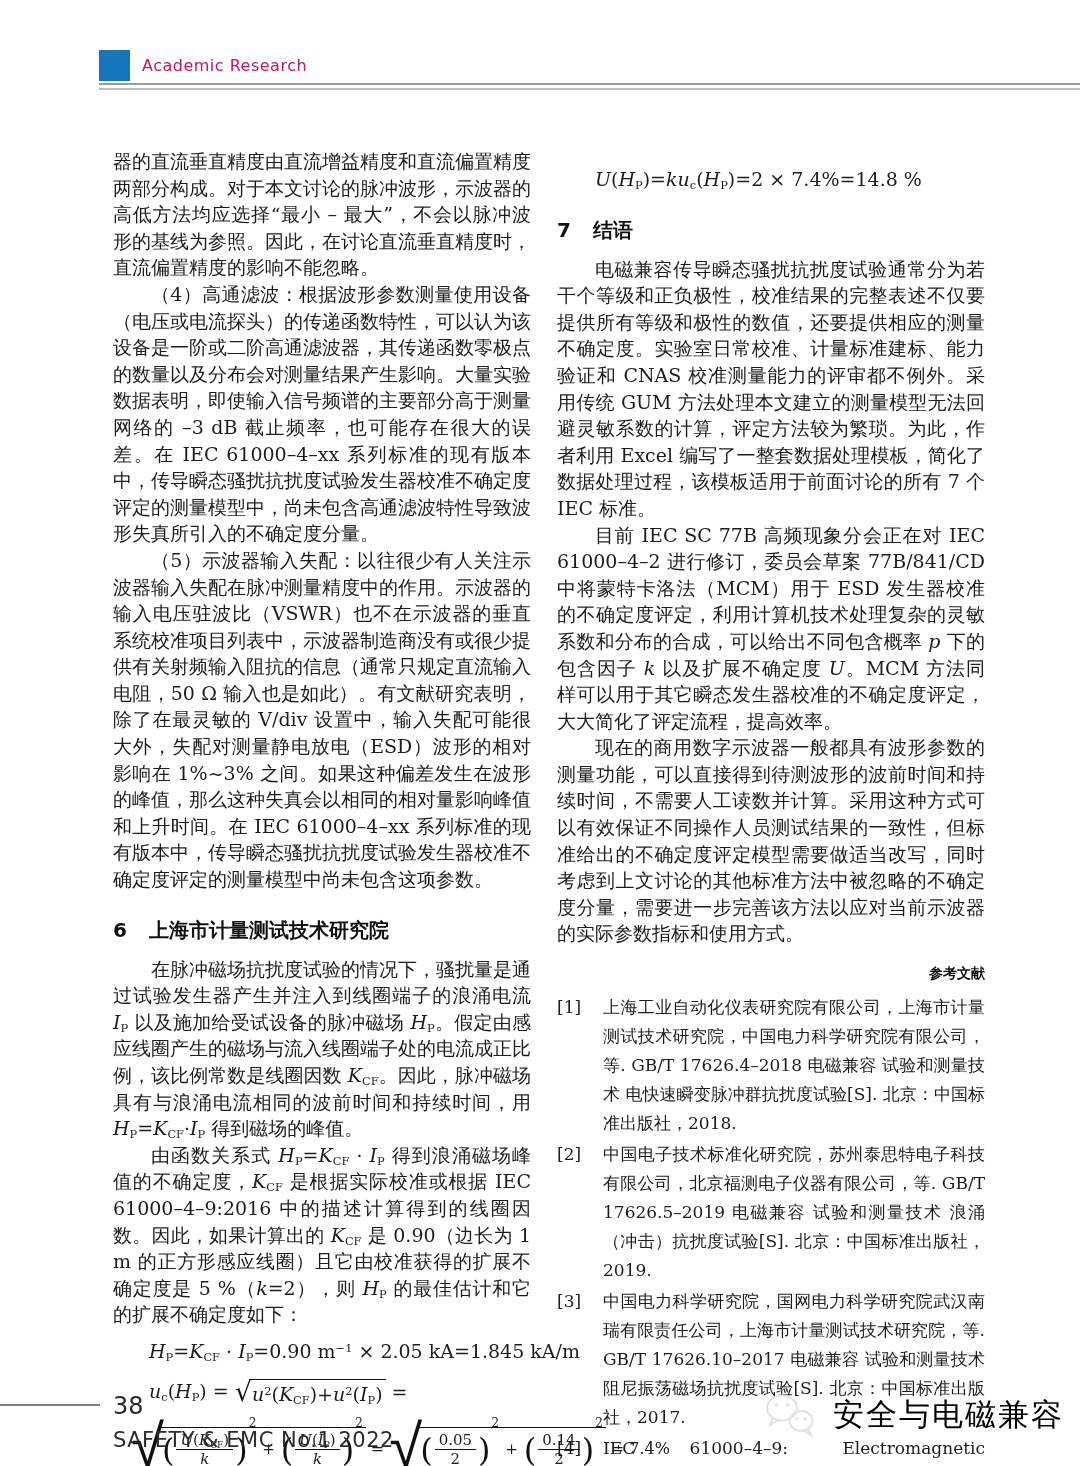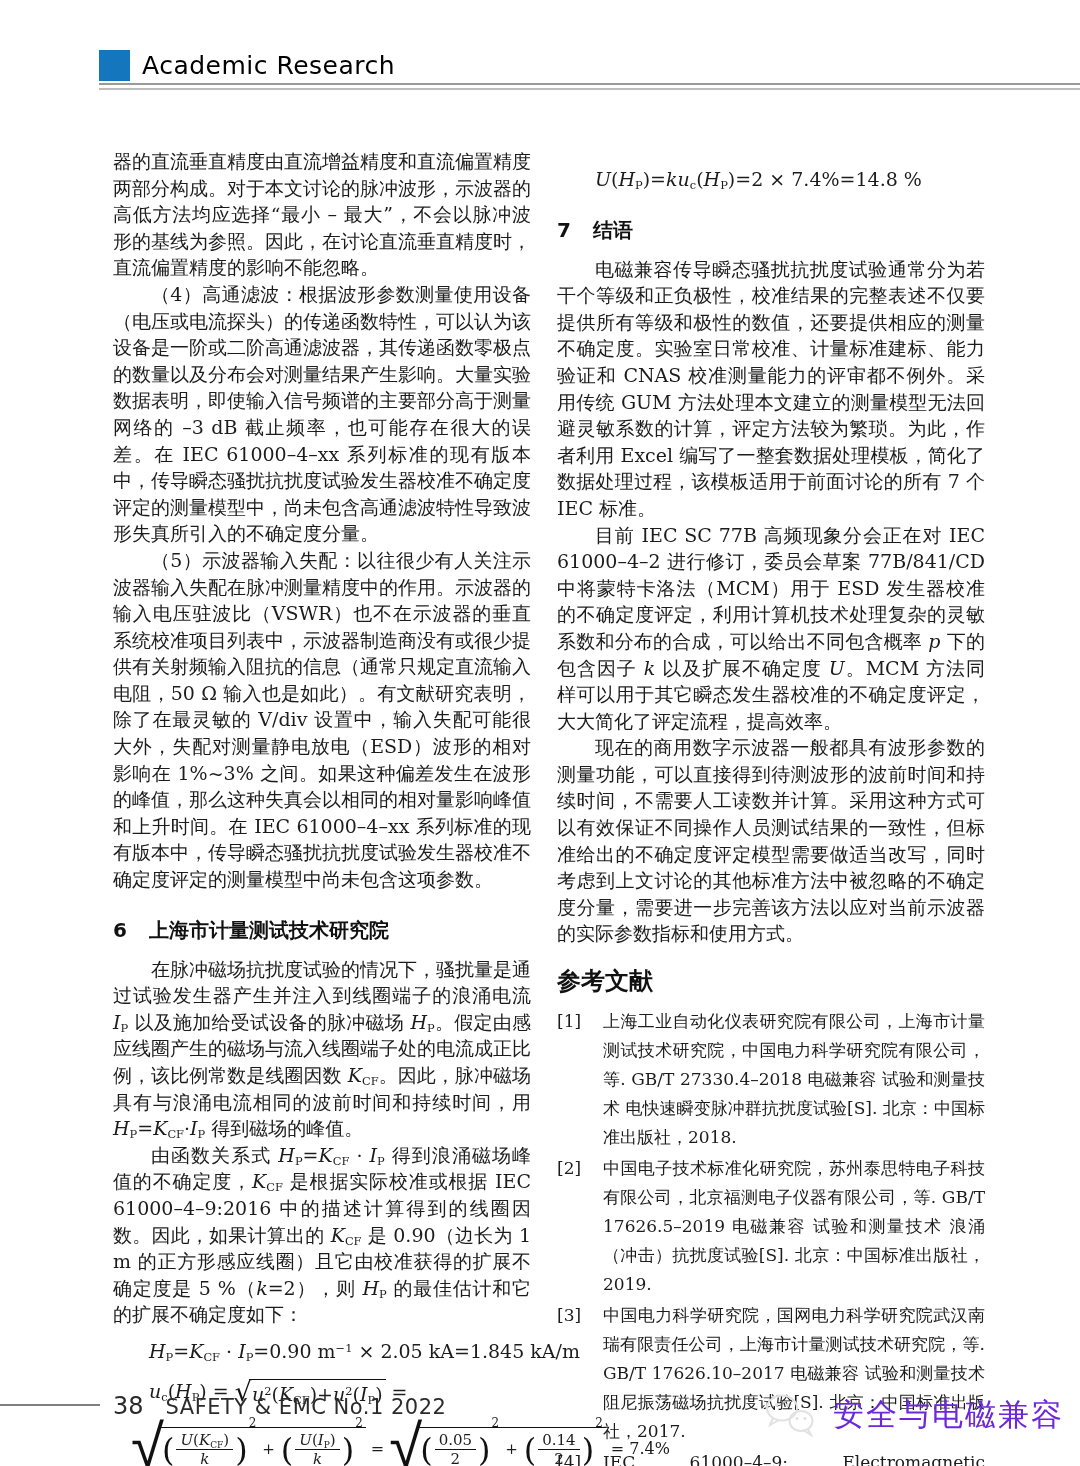--- a/index.html
+++ b/index.html
@@ -8,21 +8,21 @@
     font-family:"DejaVu Serif","Liberation Serif",serif;color:#1c1c1c;
     overflow:hidden;
   }
   .page{position:absolute;inset:0;}
 
   
   .hdr{position:absolute;left:99px;top:50px;display:flex;align-items:center;gap:12px;}
   .hdr-sq{width:31px;height:31px;background:#1476bd;display:inline-block;}
   .hdr-label{
     font-family:"DejaVu Sans","Liberation Sans",sans-serif;
-    font-size:25px;color:#000000;letter-spacing:0.5px;
+    font-size:16px;color:#be185d;letter-spacing:0.5px;
   }
   .hdr-rule{
     position:absolute;left:99px;right:0;top:83px;height:3px;
     border-top:2px solid #9a9a9a;border-bottom:2px solid #bdbdbd;
   }
 
   
   .col{position:absolute;top:148px;}
   .col-left{left:113px;width:418px;}
   .col-right{left:557px;width:428px;}
@@ -57,41 +57,41 @@
   .frac .fd{padding:0 4px;}
   .bp{font-size:32px;line-height:0;font-weight:200;color:#111;}
   .psup{font-size:12px;align-self:flex-start;transform:translateY(-8px);}
   .op{margin:0 5px;}
   .eq-big{margin-left:18px;font-size:16px;}
   .eq-u{margin-left:38px;margin-top:18px;}
 
   
   .refs{margin-top:18px;}
   .refs-title{
-    text-align:left;font-family:"DejaVu Sans","Liberation Sans",sans-serif;
-    font-weight:bold;font-size:24px;margin:6px 0 10px 0;color:#111;
+    text-align:right;font-family:"DejaVu Sans","Liberation Sans",sans-serif;
+    font-weight:bold;font-size:14px;margin:6px 0 10px 0;color:#111;
   }
   .ref{display:flex;font-size:17px;line-height:29px;text-align:justify;margin-bottom:2px;}
   .ref-label{width:46px;flex-shrink:0;}
   .ref-text{flex:1;}
 
   
   .footer-rule{position:absolute;left:0;top:1404px;width:100px;height:2px;background:#808080;}
   .footer{
     position:absolute;left:113px;top:1392px;
     font-family:"DejaVu Sans","Liberation Sans",sans-serif;color:#2b2b2b;
-    display:flex;align-items:baseline;gap:22px;
+    display:flex;align-items:baseline;gap:8px;flex-direction:column;
   }
   .footer-page{font-size:24px;}
   .footer-journal{font-size:21px;letter-spacing:0.5px;}
 
   
   .wm{
     position:absolute;right:16px;top:1392px;display:flex;align-items:center;gap:16px;
-    color:#6d28d9;
+    color:#000000;
   }
   .wm-text{
     font-family:"DejaVu Sans","Liberation Sans",sans-serif;
     font-size:31px;letter-spacing:2px;
   }
   .wm svg{display:block;}
 </style>
 </head>
 <body>
 
@@ -178,21 +178,21 @@
 
     <p class="body-p ind">电磁兼容传导瞬态骚扰抗扰度试验通常分为若干个等级和正负极性，校准结果的完整表述不仅要提供所有等级和极性的数值，还要提供相应的测量不确定度。实验室日常校准、计量标准建标、能力验证和 CNAS 校准测量能力的评审都不例外。采用传统 GUM 方法处理本文建立的测量模型无法回避灵敏系数的计算，评定方法较为繁琐。为此，作者利用 Excel 编写了一整套数据处理模板，简化了数据处理过程，该模板适用于前面讨论的所有 7 个 IEC 标准。</p>
     <p class="body-p ind">目前 IEC SC 77B 高频现象分会正在对 IEC 61000–4–2 进行修订，委员会草案 77B/841/CD 中将蒙特卡洛法（MCM）用于 ESD 发生器校准的不确定度评定，利用计算机技术处理复杂的灵敏系数和分布的合成，可以给出不同包含概率 <i>p</i> 下的包含因子 <i>k</i> 以及扩展不确定度 <i>U</i>。MCM 方法同样可以用于其它瞬态发生器校准的不确定度评定，大大简化了评定流程，提高效率。</p>
     <p class="body-p ind">现在的商用数字示波器一般都具有波形参数的测量功能，可以直接得到待测波形的波前时间和持续时间，不需要人工读数并计算。采用这种方式可以有效保证不同操作人员测试结果的一致性，但标准给出的不确定度评定模型需要做适当改写，同时考虑到上文讨论的其他标准方法中被忽略的不确定度分量，需要进一步完善该方法以应对当前示波器的实际参数指标和使用方式。</p>
 
     <div class="refs">
       <div class="refs-title">参考文献</div>
 
       <div class="ref">
         <span class="ref-label">[1]</span>
-        <span class="ref-text">上海工业自动化仪表研究院有限公司，上海市计量测试技术研究院，中国电力科学研究院有限公司，等. GB/T 27330.4–2018 电磁兼容 试验和测量技术 电快速瞬变脉冲群抗扰度试验[S]. 北京：中国标准出版社，2018.</span>
+        <span class="ref-text">上海工业自动化仪表研究院有限公司，上海市计量测试技术研究院，中国电力科学研究院有限公司，等. GB/T 17626.4–2018 电磁兼容 试验和测量技术 电快速瞬变脉冲群抗扰度试验[S]. 北京：中国标准出版社，2018.</span>
       </div>
       <div class="ref">
         <span class="ref-label">[2]</span>
         <span class="ref-text">中国电子技术标准化研究院，苏州泰思特电子科技有限公司，北京福测电子仪器有限公司，等. GB/T 17626.5–2019 电磁兼容 试验和测量技术 浪涌（冲击）抗扰度试验[S]. 北京：中国标准出版社，2019.</span>
       </div>
       <div class="ref">
         <span class="ref-label">[3]</span>
         <span class="ref-text">中国电力科学研究院，国网电力科学研究院武汉南瑞有限责任公司，上海市计量测试技术研究院，等. GB/T 17626.10–2017 电磁兼容 试验和测量技术 阻尼振荡磁场抗扰度试验[S]. 北京：中国标准出版社，2017.</span>
       </div>
       <div class="ref">

